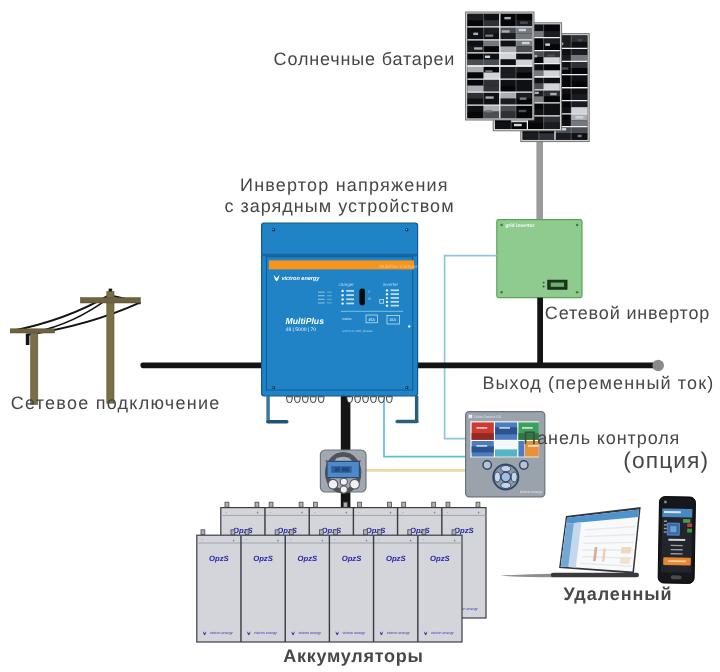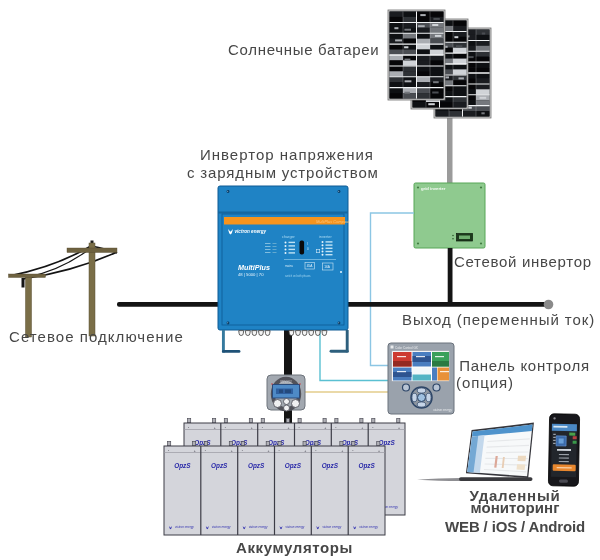--- a/index.html
+++ b/index.html
@@ -556,18 +556,16 @@
         <rect x="559.5" y="479.5" width="9" height="3.2" rx="1.6" fill="#4a4a52"></rect>
         <circle cx="554" cy="418.5" r="1.2" fill="#8a8a92"></circle>
       </g>
     </svg>
 <div style="position:absolute;left:228px;top:41px;width:160px;font-size:15px;font-weight:normal;letter-spacing:0.7px;text-align:left;color:#474747;white-space:nowrap">Солнечные батареи</div>
     <div style="position:absolute;left:187px;top:146px;width:200px;font-size:15px;font-weight:normal;letter-spacing:1.0px;text-align:center;color:#474747;white-space:nowrap">Инвертор напряжения</div>
     <div style="position:absolute;left:187px;top:164px;width:200px;font-size:15px;font-weight:normal;letter-spacing:0.85px;text-align:left;color:#474747;white-space:nowrap">с зарядным устройством</div>
     <div style="position:absolute;left:454px;top:253px;width:166px;font-size:15px;font-weight:normal;letter-spacing:0.7px;text-align:left;color:#474747;white-space:nowrap">Сетевой инвертор</div>
     <div style="position:absolute;left:402px;top:311px;width:200px;font-size:15px;font-weight:normal;letter-spacing:0.95px;text-align:left;color:#474747;white-space:nowrap">Выход (переменный ток)</div>
     <div style="position:absolute;left:9px;top:328px;width:180px;font-size:15px;font-weight:normal;letter-spacing:1.05px;text-align:left;color:#474747;white-space:nowrap">Сетевое подключение</div>
-    <div style="position:absolute;left:457px;top:357px;width:135px;font-size:15px;font-weight:normal;letter-spacing:0.75px;text-align:center;color:#474747;white-space:nowrap">Панель контроля</div>
-    <div style="position:absolute;left:456px;top:374px;width:135px;font-size:15px;font-weight:normal;letter-spacing:0.9px;text-align:left;color:#474747;white-space:nowrap">(опция)</div>
+    <div style="position:absolute;left:434px;top:357px;width:135px;font-size:15px;font-weight:normal;letter-spacing:0.75px;text-align:center;color:#474747;white-space:nowrap">Панель контроля</div>
+    <div style="position:absolute;left:456px;top:374px;width:135px;font-size:19px;font-weight:normal;letter-spacing:0.9px;text-align:right;color:#474747;white-space:nowrap">(опция)</div>
     <div style="position:absolute;left:430px;top:487px;width:170px;font-size:15px;font-weight:bold;letter-spacing:0.77px;text-align:center;color:#474747;white-space:nowrap">Удаленный</div>
-    <div style="position:absolute;left:430px;top:499px;width:170px;font-size:15px;font-weight:bold;letter-spacing:0.06px;text-align:center;color:#474747;white-space:nowrap">мониторинг</div>
-    <div style="position:absolute;left:430px;top:518px;width:170px;font-size:15px;font-weight:bold;letter-spacing:-0.15px;text-align:center;color:#474747;white-space:nowrap">WEB / iOS / Android</div>
     <div style="position:absolute;left:236px;top:539px;width:120px;font-size:15px;font-weight:bold;letter-spacing:0.62px;text-align:left;color:#474747;white-space:nowrap">Аккумуляторы</div>
 </div>
 </body></html>

